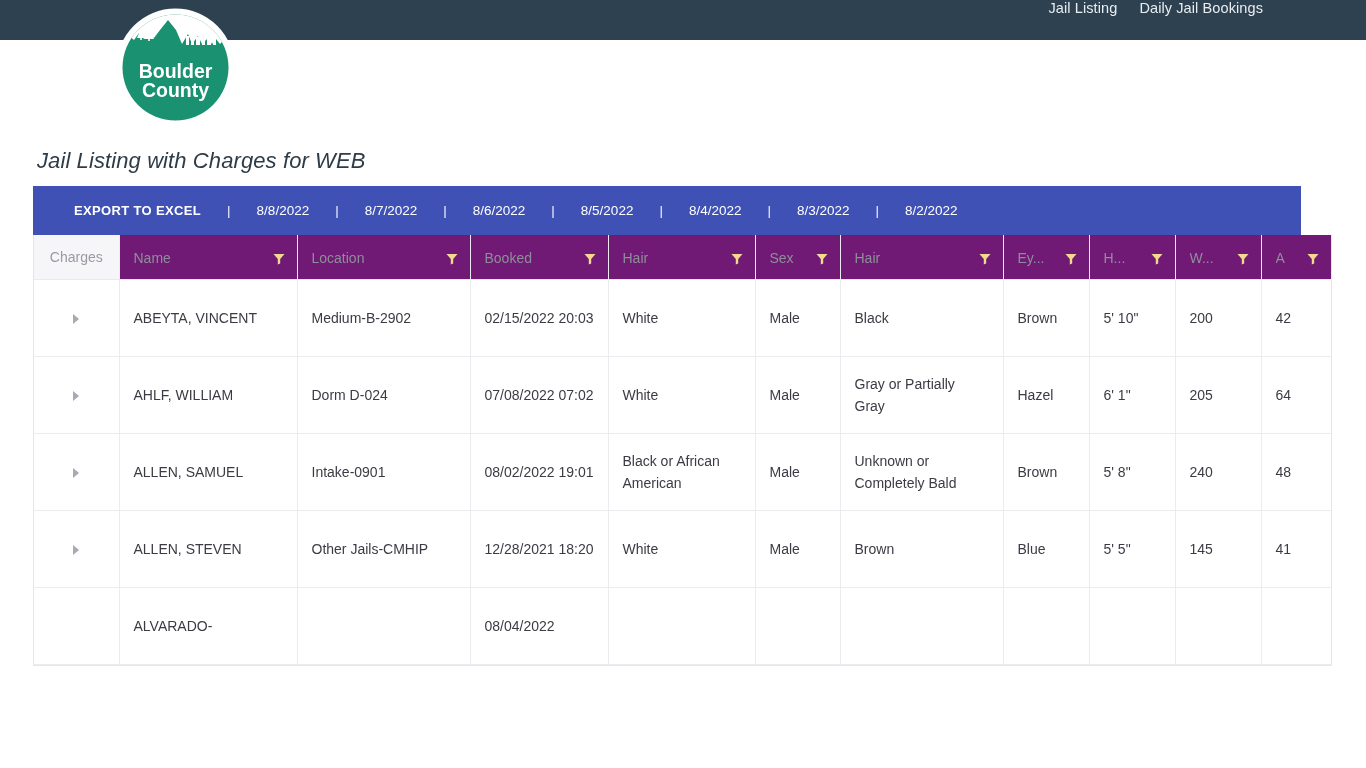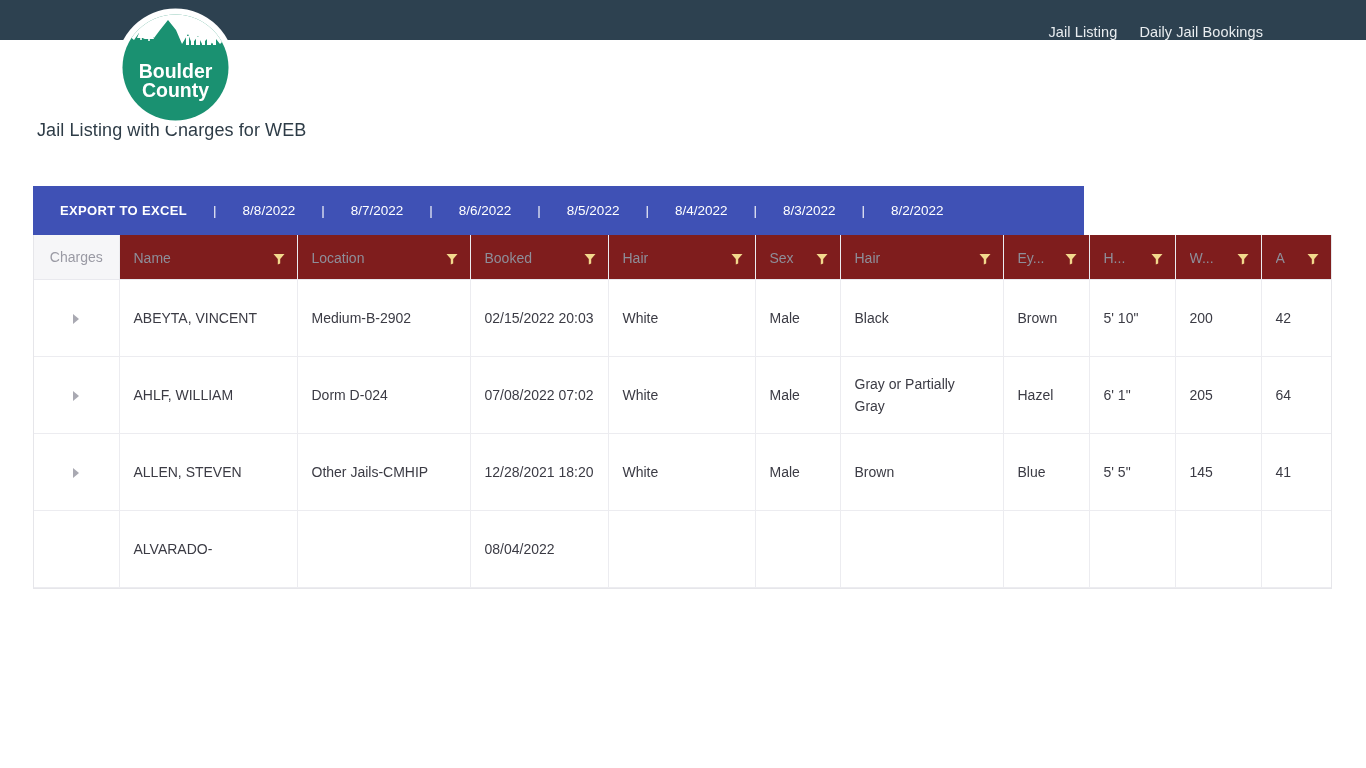--- a/index.html
+++ b/index.html
@@ -25,21 +25,21 @@
     height: 40px;
     background: #2d4150;
     z-index: 5;
   }
   .topnav {
     position: absolute;
     right: 103px;
     top: 0;
     height: 40px;
     display: flex;
-    align-items: flex-end;
+    align-items: flex-start;
     gap: 22px;
   }
   .topnav a {
     color: #e9edf0;
     font-size: 14.5px;
     text-decoration: none;
     letter-spacing: .1px;
     white-space: nowrap;
   }
 
@@ -51,39 +51,40 @@
     width: 119px;
     height: 119px;
     z-index: 10;
   }
   .logo-wrap svg { display: block; }
 
   
   .page-title {
     position: absolute;
     left: 37px;
-    top: 120px;
-    font-size: 18px;
+    top: 148px;
+    font-size: 22px;
     font-weight: 400;
     color: #2e3c47;
     letter-spacing: .1px;
+    font-style: italic;
   }
 
   
   .toolbar {
     position: absolute;
     left: 33px;
     top: 186px;
-    width: 1051px;
+    width: 1268px;
     height: 49px;
     background: #3f51b5;
     display: flex;
     align-items: center;
     box-sizing: border-box;
-    padding-left: 27px;
+    padding-left: 41px;
   }
   .toolbar a {
     color: #ffffff;
     text-decoration: none;
     font-size: 13.5px;
     white-space: nowrap;
   }
   .toolbar .export {
     font-size: 13px;
     font-weight: 600;
@@ -125,21 +126,21 @@
   }
   table.jailgrid th:last-child,
   table.jailgrid td:last-child { border-right: none; }
 
   table.jailgrid thead th {
     height: 44px;
     padding: 2px 12px 0 14px;
     font-weight: 400;
     font-size: 14px;
     color: #8e8e99;
-    background: #7f1d1d;
+    background: #701a75;
     border-bottom: 1px solid #e9e9ee;
     white-space: nowrap;
     overflow: hidden;
   }
   table.jailgrid thead th.charges-head {
     background: #f6f6f8;
     color: #9a9aa4;
     text-align: center;
     padding: 0;
     margin-top: 11px;
@@ -396,20 +397,33 @@
         <td>White</td>
         <td>Male</td>
         <td>Gray or Partially Gray</td>
         <td>Hazel</td>
         <td>6' 1"</td>
         <td class="num">205</td>
         <td class="num">64</td>
       </tr>
 
 
+      <tr>
+        <td class="c-charges"><span class="expander"></span></td>
+        <td>ALLEN, SAMUEL</td>
+        <td>Intake-0901</td>
+        <td>08/02/2022 19:01</td>
+        <td>Black or African American</td>
+        <td>Male</td>
+        <td>Unknown or Completely Bald</td>
+        <td>Brown</td>
+        <td>5' 8"</td>
+        <td class="num">240</td>
+        <td class="num">48</td>
+      </tr>
 
       <tr>
         <td class="c-charges"><span class="expander"></span></td>
         <td>ALLEN, STEVEN</td>
         <td>Other Jails-CMHIP</td>
         <td>12/28/2021 18:20</td>
         <td>White</td>
         <td>Male</td>
         <td>Brown</td>
         <td>Blue</td>

